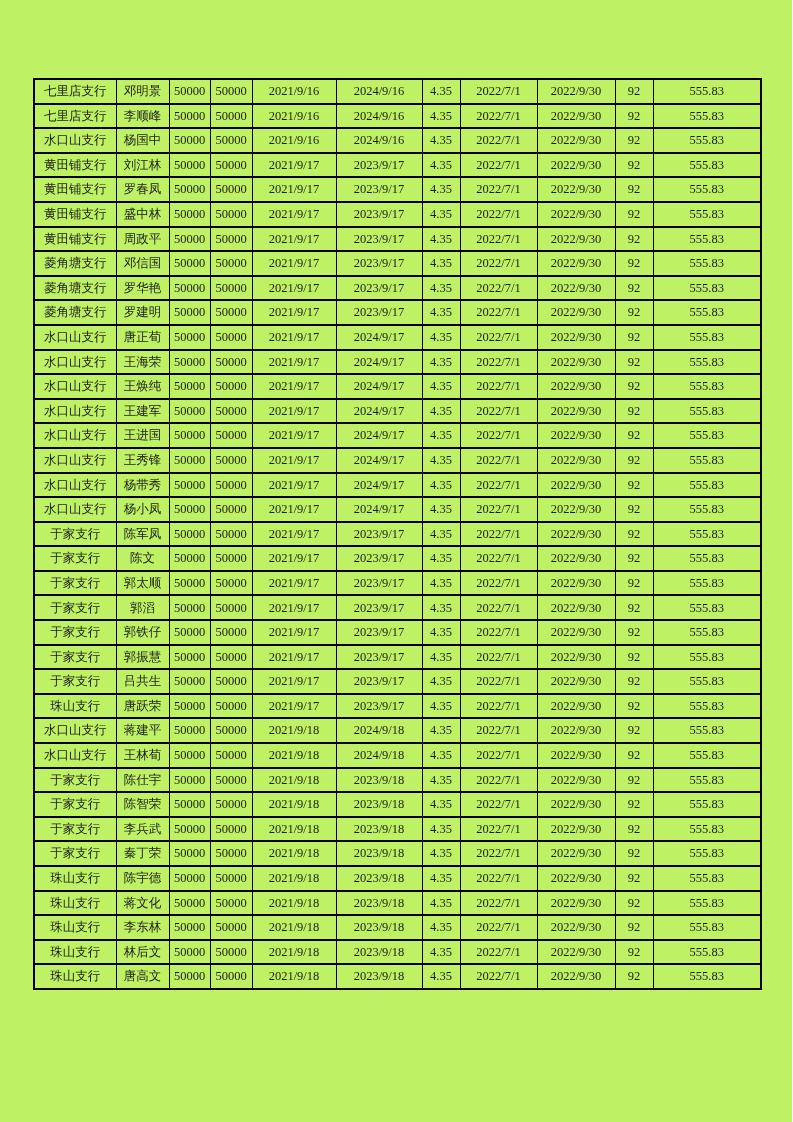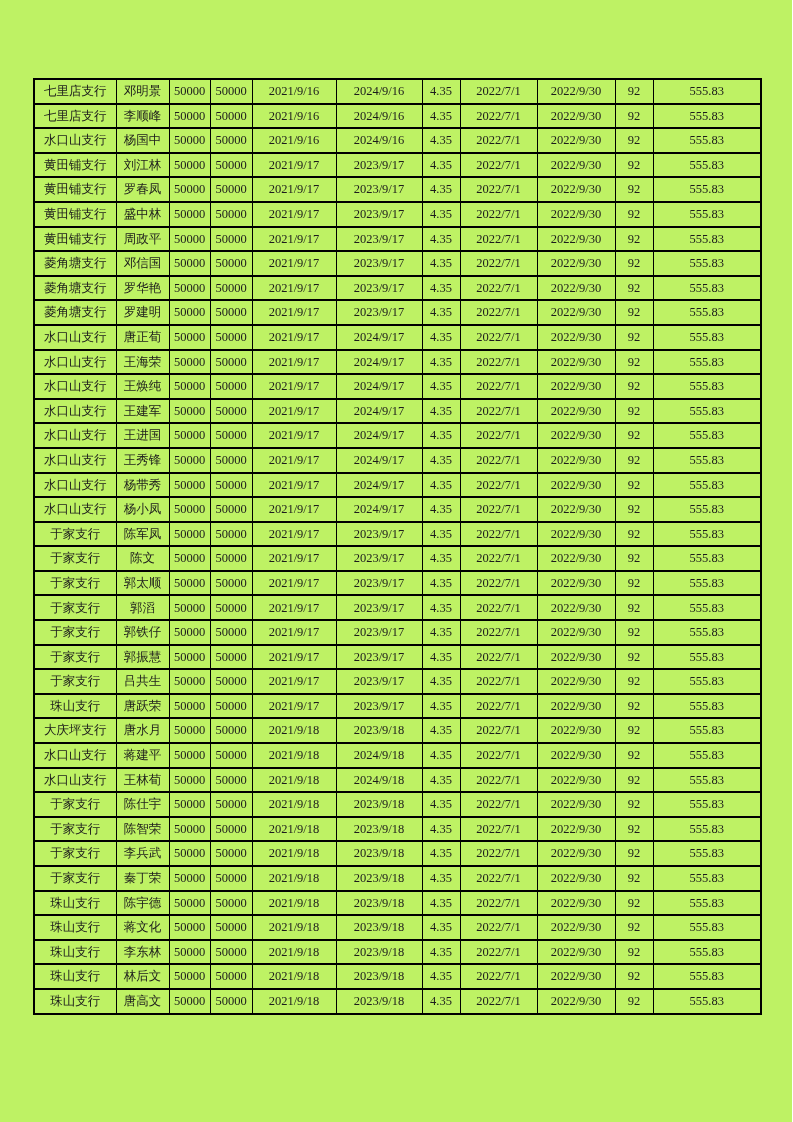--- a/index.html
+++ b/index.html
@@ -404,33 +404,20 @@
           <td>50000</td>
           <td>2021/9/17</td>
           <td>2023/9/17</td>
           <td>4.35</td>
           <td>2022/7/1</td>
           <td>2022/9/30</td>
           <td>92</td>
           <td>555.83</td>
         </tr>
         <tr>
-          <td>大庆坪支行</td>
-          <td>唐水月</td>
-          <td>50000</td>
-          <td>50000</td>
-          <td>2021/9/18</td>
-          <td>2023/9/18</td>
-          <td>4.35</td>
-          <td>2022/7/1</td>
-          <td>2022/9/30</td>
-          <td>92</td>
-          <td>555.83</td>
-        </tr>
-        <tr>
           <td>水口山支行</td>
           <td>蒋建平</td>
           <td>50000</td>
           <td>50000</td>
           <td>2021/9/18</td>
           <td>2024/9/18</td>
           <td>4.35</td>
           <td>2022/7/1</td>
           <td>2022/9/30</td>
           <td>92</td>

